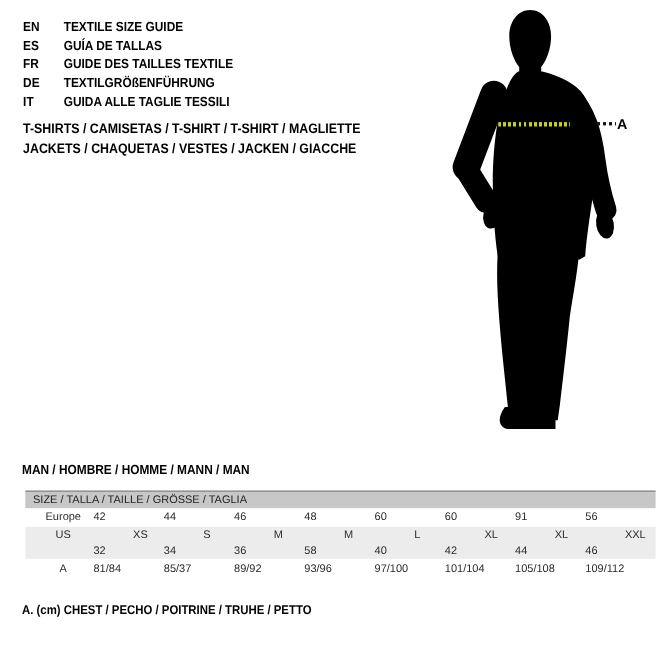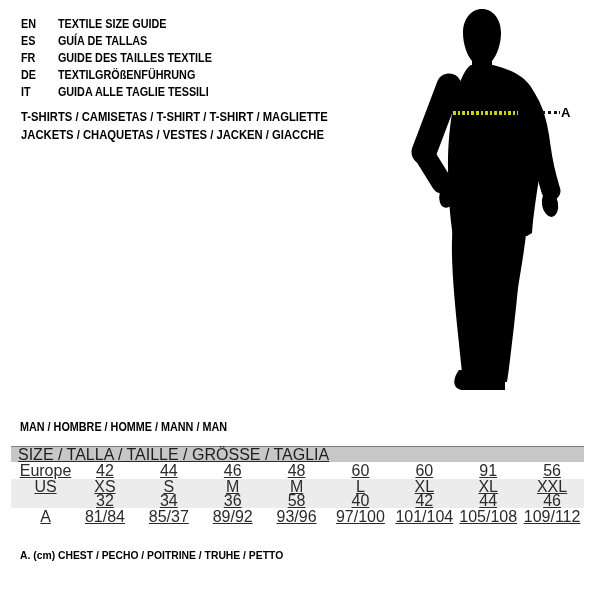--- a/index.html
+++ b/index.html
@@ -25,29 +25,29 @@
   .dash-yellow{position:absolute;left:453px;top:111px;width:65px;height:3.5px;
     background:repeating-linear-gradient(90deg,#c8d21e 0 2.6px,transparent 2.6px 4.6px);z-index:3;}
   .dash-black{position:absolute;left:542px;top:111px;width:18px;height:3px;
     background:repeating-linear-gradient(90deg,#111 0 3px,transparent 3px 5.8px);z-index:3;}
   .measure-label{position:absolute;left:561px;top:105px;font-weight:bold;font-size:13px;z-index:3;}
 
   
   .section-title{position:absolute;left:20px;top:420px;font-weight:bold;font-size:12px;}
 
   
-  .size-table{position:absolute;left:11px;top:446px;width:573px;font-size:16px;color:#2b2b2b;text-decoration:underline;}
+  .size-table{position:absolute;left:23px;top:446px;width:573px;font-size:10px;color:#2b2b2b;}
   .thead{height:16px;line-height:16px;background:#c7c7c7;border-top:1px solid #7e7e7e;
     padding-left:7px;color:#1e1e1e;box-sizing:border-box;}
   .trow{display:flex;align-items:center;}
   .trow .lbl{flex:0 0 62px;padding-left:7px;text-align:center;box-sizing:border-box;}
-  .trow .val{flex:1 1 0;text-align:center;}
+  .trow .val{flex:1 1 0;text-align:left;}
   .row-europe{height:17px;}
   .shaded-block{background:#ececec;}
-  .row-us{height:15px;}
+  .row-us{height:15px;gap:36px;}
   .row-usnum{height:14px;}
   .row-a{height:18px;}
 
   
   .footnote{position:absolute;left:20px;top:549px;font-weight:bold;font-size:11.5px;}
 </style>
 </head>
 <body>
 
 <div class="lang-block cond">

